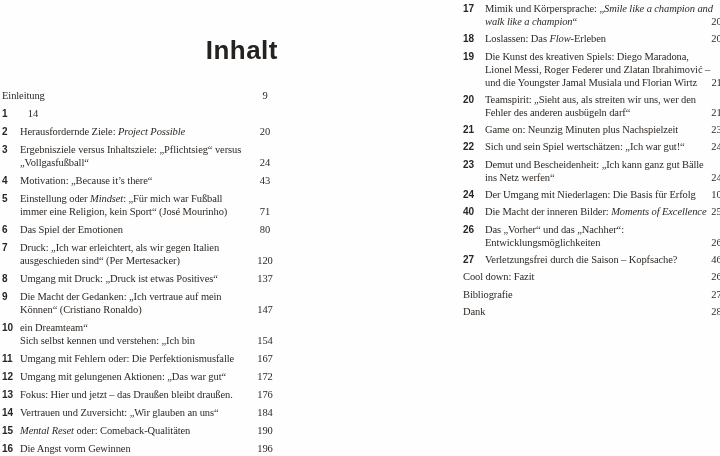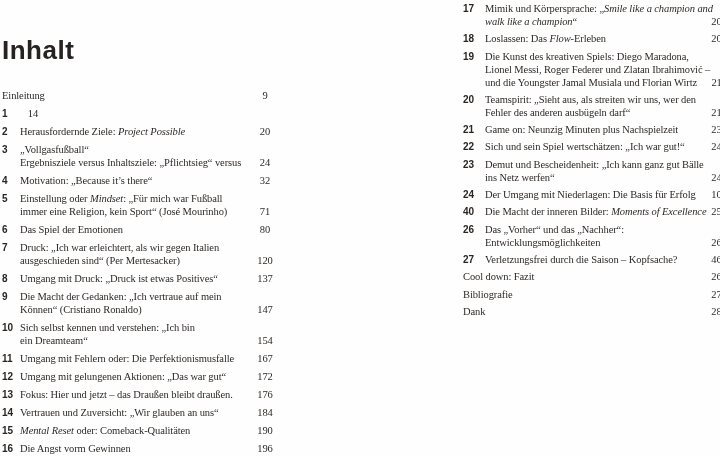--- a/index.html
+++ b/index.html
@@ -16,21 +16,21 @@
     height: 456px;
     background: #fefefe;
     color: #2e2925;
     font-family: "Liberation Serif", serif;
   }
   .toc-title {
     position: absolute;
     left: 2px;
     top: 37px;
     width: 276px;
-    text-align: left;
+    text-align: right;
     font-family: "Liberation Sans", sans-serif;
     font-weight: 600;
     font-size: 26px;
     line-height: 26px;
     letter-spacing: 0.5px;
     color: #262220;
   }
   .col {
     position: absolute;
   }
@@ -94,31 +94,31 @@
       <div class="entry">
         <span class="num">2</span>
         <span class="lines">
           <div class="line"><span>Herausfordernde Ziele: </span><span class="it">Project Possible</span></div>
         </span>
         <span class="pg">20</span>
       </div>
       <div class="entry">
         <span class="num">3</span>
         <span class="lines">
+          <div class="line"><span>Ergebnisziele versus Inhaltsziele: „Pflichtsieg“ versus</span></div>
           <div class="line"><span>„Vollgasfußball“</span></div>
-          <div class="line"><span>Ergebnisziele versus Inhaltsziele: „Pflichtsieg“ versus</span></div>
         </span>
         <span class="pg">24</span>
       </div>
       <div class="entry">
         <span class="num">4</span>
         <span class="lines">
           <div class="line"><span>Motivation: „Because it’s there“</span></div>
         </span>
-        <span class="pg">32</span>
+        <span class="pg">43</span>
       </div>
       <div class="entry">
         <span class="num">5</span>
         <span class="lines">
           <div class="line"><span>Einstellung oder </span><span class="it">Mindset</span><span>: „Für mich war Fußball</span></div>
           <div class="line"><span>immer eine Religion, kein Sport“ (José Mourinho)</span></div>
         </span>
         <span class="pg">71</span>
       </div>
       <div class="entry">
@@ -147,22 +147,22 @@
         <span class="num">9</span>
         <span class="lines">
           <div class="line"><span>Die Macht der Gedanken: „Ich vertraue auf mein</span></div>
           <div class="line"><span>Können“ (Cristiano Ronaldo)</span></div>
         </span>
         <span class="pg">147</span>
       </div>
       <div class="entry">
         <span class="num">10</span>
         <span class="lines">
+          <div class="line"><span>ein Dreamteam“</span></div>
           <div class="line"><span>Sich selbst kennen und verstehen: „Ich bin</span></div>
-          <div class="line"><span>ein Dreamteam“</span></div>
         </span>
         <span class="pg">154</span>
       </div>
       <div class="entry">
         <span class="num">11</span>
         <span class="lines">
           <div class="line"><span>Umgang mit Fehlern oder: Die Perfektionismusfalle</span></div>
         </span>
         <span class="pg">167</span>
       </div>

